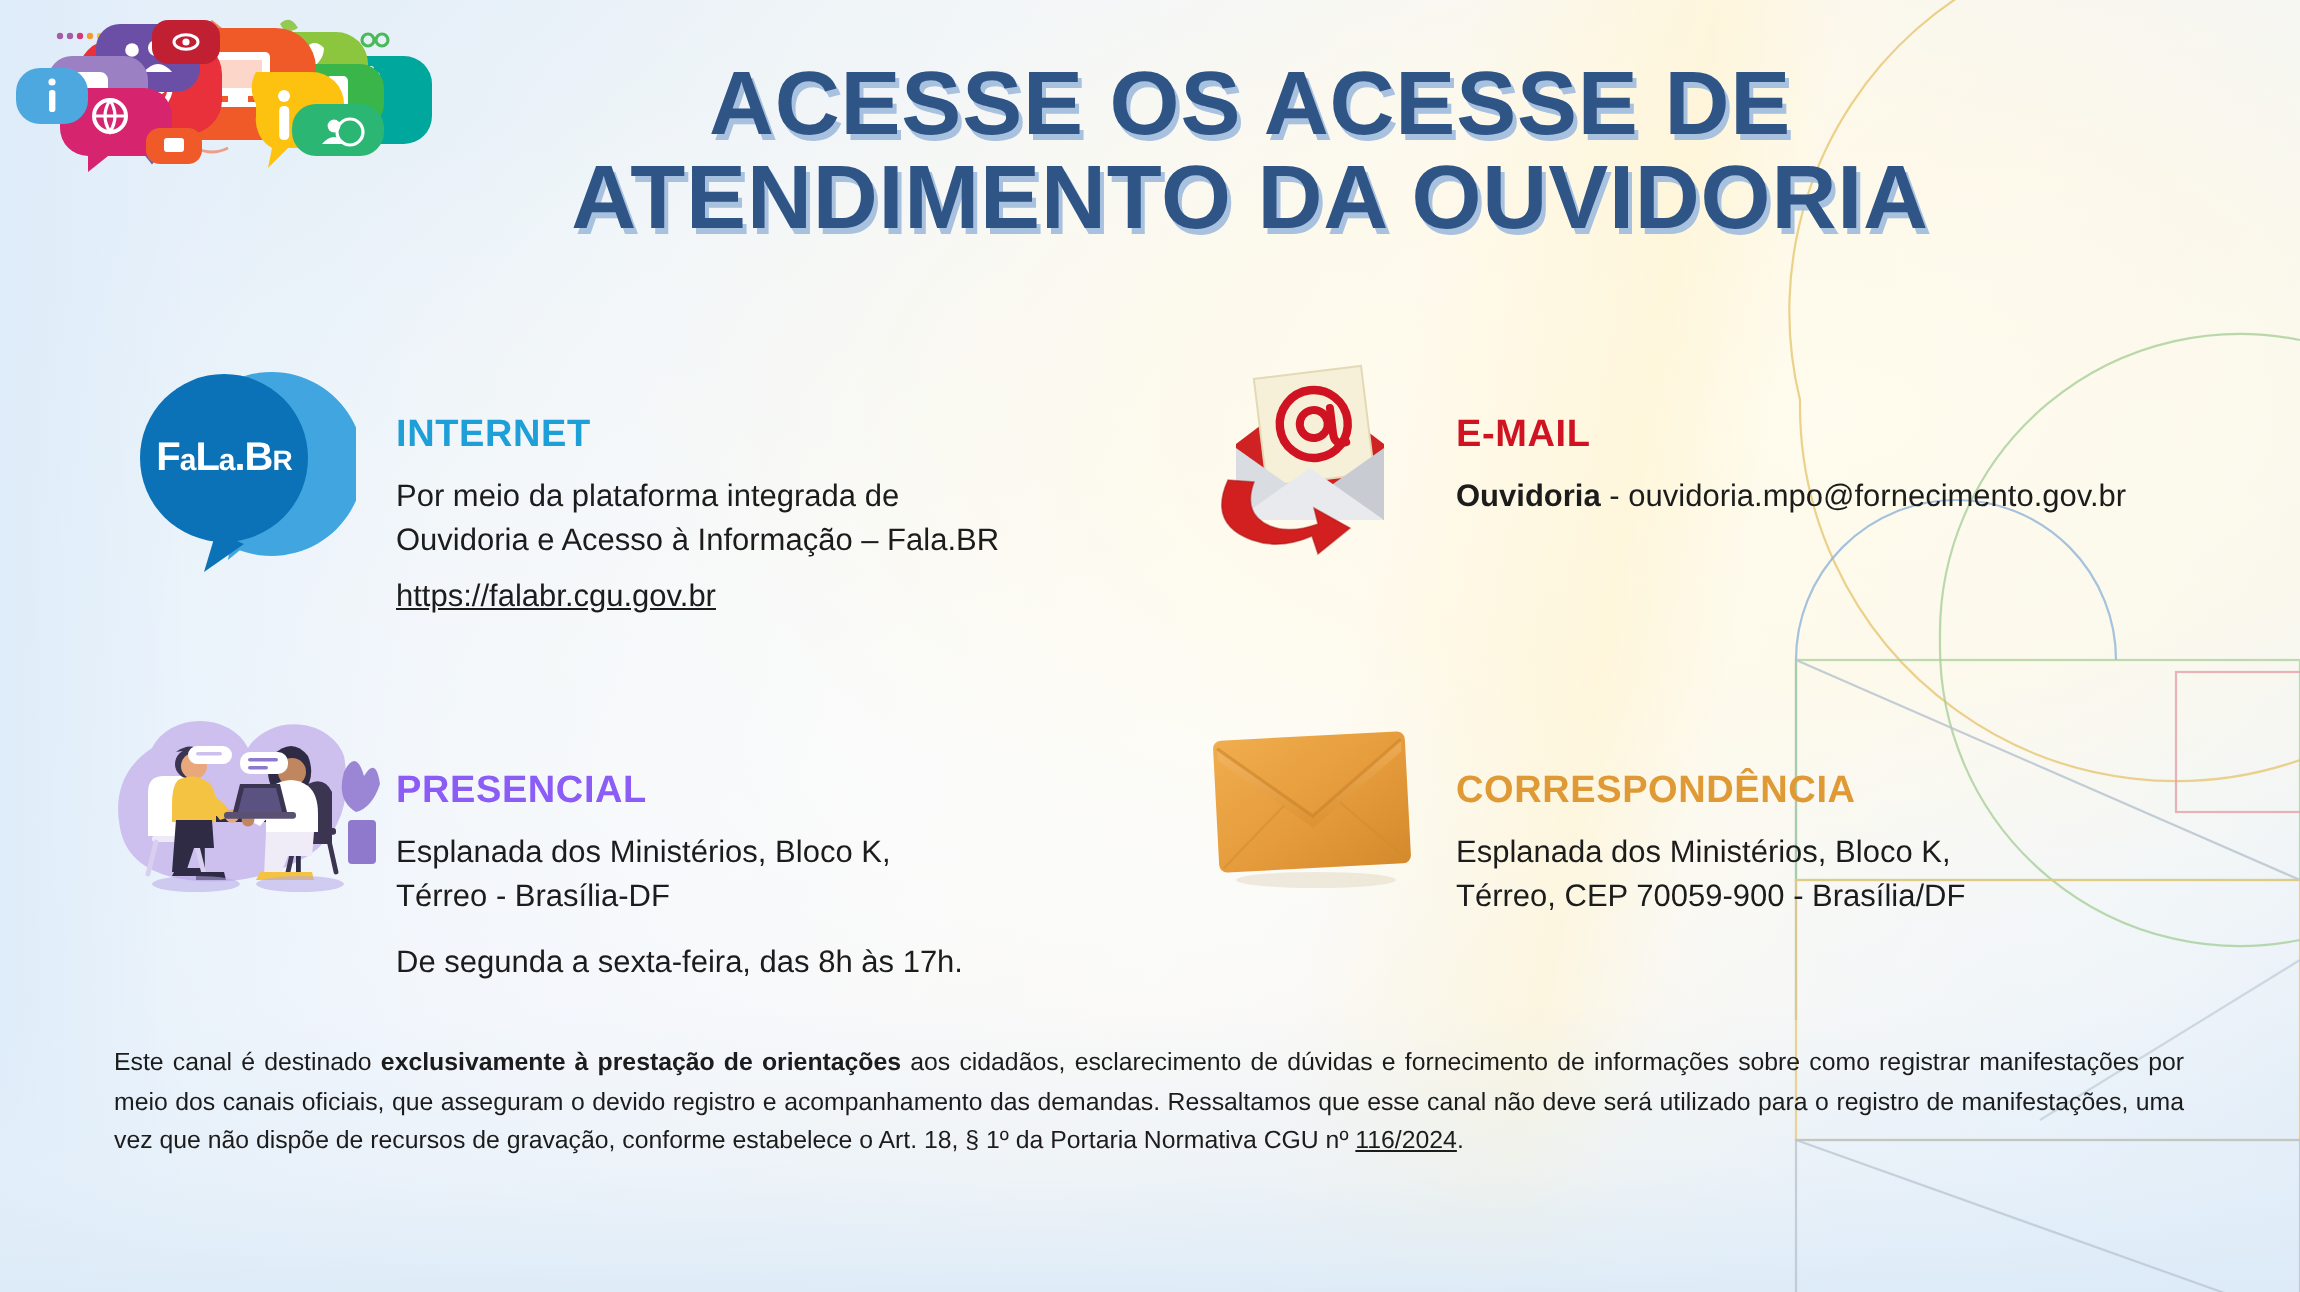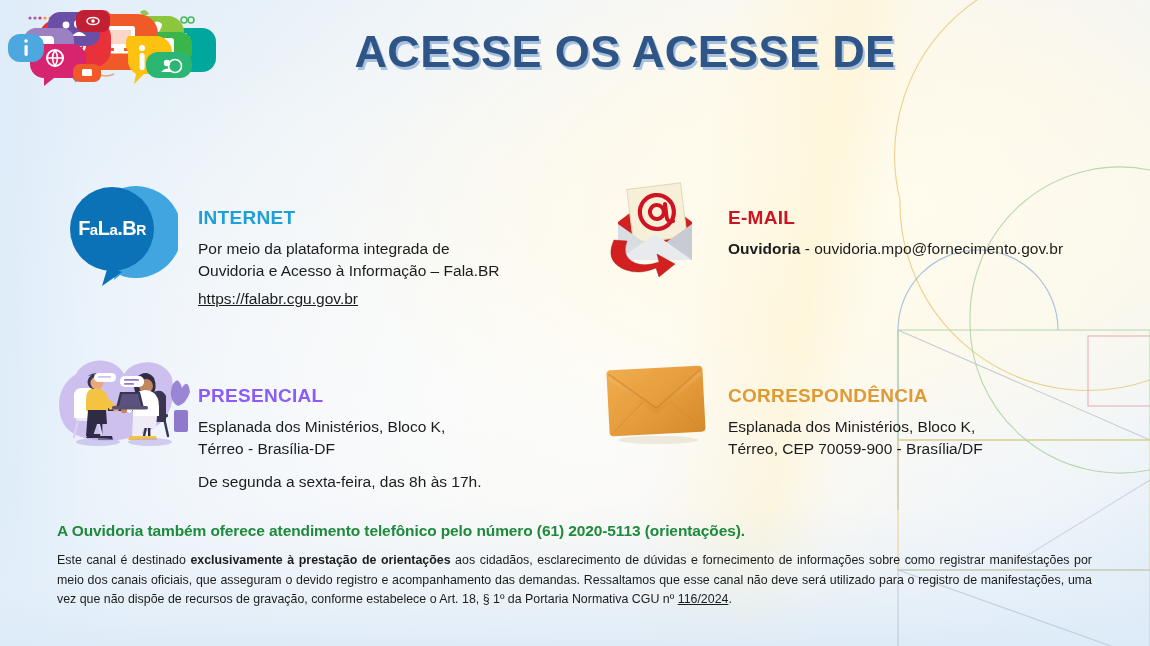--- a/index.html
+++ b/index.html
@@ -227,20 +227,21 @@
     <rect x="74" y="63" width="10" height="7" rx="1.5" fill="#fff"></rect>
 
     <path d="M150,46 h22 a12,12 0 0 1 12,12 v2 a12,12 0 0 1 -12,12 h-22 a12,12 0 0 1 -12,-12 v-2 a12,12 0 0 1 12,-12z" fill="#2bb673"></path>
     <circle cx="159" cy="57" r="3.2" fill="#fff"></circle>
     <path d="M153,66 q6,-7 12,0z" fill="#fff"></path>
     <circle cx="167" cy="60" r="6.5" fill="none" stroke="#fff" stroke-width="1.6"></circle>
   </svg>
 
   <div class="title">
     <span class="tl">ACESSE OS ACESSE DE</span>
+    <span class="tl">ATENDIMENTO DA OUVIDORIA</span>
   </div>
 
   <div class="channel" id="ch-internet">
     <svg class="ch-icon" width="118" height="108" viewBox="0 0 118 108">
       <path d="M76,8 a46,46 0 1 1 -0.5,0 z" fill="#41a6e0"></path>
       <path d="M58,76 l-4,26 l22,-18 z" fill="#41a6e0"></path>
       <circle cx="52" cy="51" r="42" fill="#0b72b8"></circle>
       <path d="M48,88 l-6,20 l20,-14 z" fill="#0b72b8"></path>
       <text x="52" y="57" font-family="'Liberation Sans',sans-serif" font-size="20" font-weight="bold" fill="#ffffff" text-anchor="middle" letter-spacing="-0.5">F<tspan font-size="15">a</tspan><tspan font-size="20">L</tspan><tspan font-size="15">a</tspan><tspan font-size="20">.B</tspan><tspan font-size="14">R</tspan></text>
     </svg>
@@ -354,17 +355,16 @@
       <ellipse cx="58" cy="84" rx="40" ry="4" fill="#d8c9a8" opacity="0.35"></ellipse>
     </svg>
     <div class="ch-body">
       <div class="ch-head" style="color:#e09a35">CORRESPONDÊNCIA</div>
       <div class="ch-line">Esplanada dos Ministérios, Bloco K,</div>
       <div class="ch-line">Térreo, CEP 70059-900 - Brasília/DF</div>
     </div>
   </div>
 
   <div class="footer">
-    <div class="footer-head">A Ouvidoria também oferece atendimento telefônico pelo número (61) 2020-5113 (orientações).</div>
     <div class="footer-body"><span>Este canal é destinado </span><b>exclusivamente à prestação de orientações</b><span> aos cidadãos, esclarecimento de dúvidas e fornecimento de informações sobre como registrar manifestações por meio dos canais oficiais, que asseguram o devido registro e acompanhamento das demandas. Ressaltamos que esse canal não deve será utilizado para o registro de manifestações, uma vez que não dispõe de recursos de gravação, conforme estabelece o Art. 18, § 1º da Portaria Normativa CGU nº </span><u>116/2024</u><span>.</span></div>
   </div>
 
 </div>
 
 </body></html>

